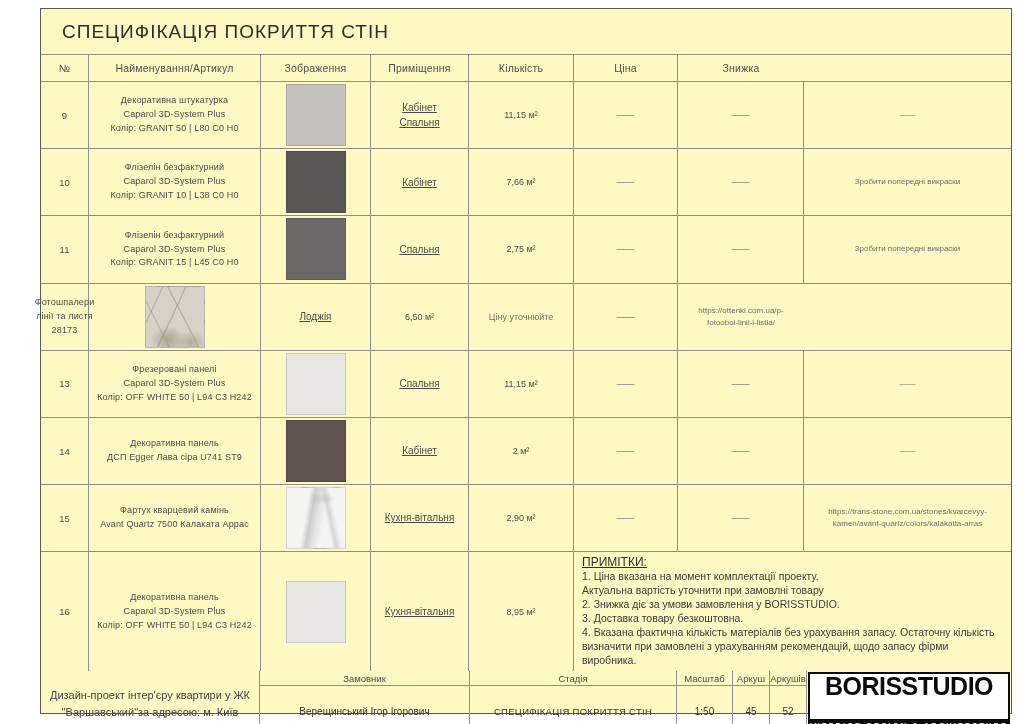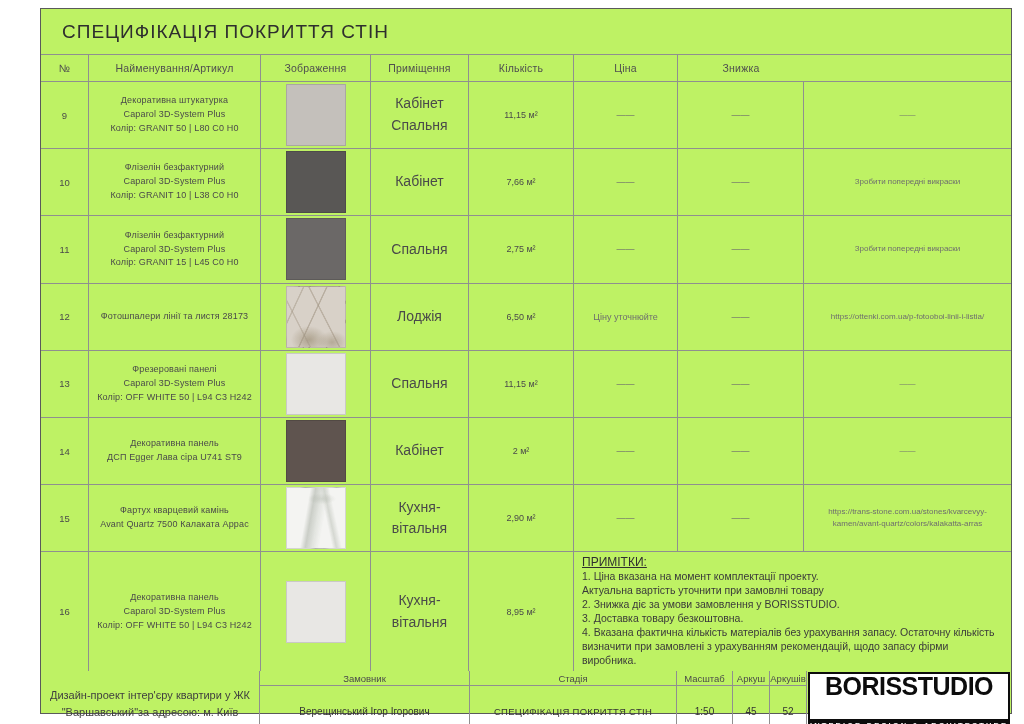--- a/index.html
+++ b/index.html
@@ -1,21 +1,21 @@
 <!DOCTYPE html>
 <html lang="uk"><head>
 <meta charset="utf-8">
 <title>СПЕЦИФІКАЦІЯ ПОКРИТТЯ СТІН</title>
 <style>
   * { box-sizing: border-box; margin: 0; padding: 0; }
   html,body { width:1024px; height:724px; background:#fff;
     font-family:"Liberation Sans", sans-serif; color:#4a4a4a; }
 
   .sheet { position:absolute; left:40px; top:8px; width:972px; height:706px;
-    border:1px solid #5a5a5a; display:flex; flex-direction:column; background:#bef264; }
+    border:1px solid #5a5a5a; display:flex; flex-direction:column; background:#fef9c3; }
 
   .title-bar { height:46px; border-bottom:1px solid #8f8f8f; display:flex;
     align-items:center; padding-left:21px; }
   .title-bar h1 { font-size:19px; font-weight:400; letter-spacing:1px; color:#2e2e2e; }
 
   .grid8 { display:grid; grid-template-columns:48px 172px 110px 98px 105px 104px 126px 1fr; }
   .grid6 { display:grid; grid-template-columns:48px 172px 110px 98px 105px 1fr; }
 
   .thead { height:27px; border-bottom:1px solid #8f8f8f; }
   .thead .cell { font-size:10.5px; color:#4f4f4f; letter-spacing:.2px; }
@@ -24,21 +24,21 @@
   .row { flex:1; border-bottom:1px solid #8f8f8f; }
   .row:last-child { border-bottom:none; }
 
   .cell { border-right:1px solid #8f8f8f; display:flex; align-items:center;
     justify-content:center; text-align:center; padding:2px 6px; min-width:0; }
   .cell:last-child { border-right:none; }
 
   .pre { white-space:pre-line; }
   .c-num { font-size:9.5px; }
   .c-name { font-size:9px; line-height:1.55; letter-spacing:.15px; }
-  .c-room { font-size:14px; line-height:1.55; }
+  .c-room { font-size:10px; line-height:1.55;text-decoration:underline; }
   .c-qty { font-size:9px;text-align:right; }
   .c-price, .c-disc { font-size:9px; color:#6e6e6e; }
   .c-web { font-size:8px; line-height:1.5; color:#6e6e6e; word-break:break-word;
     padding:2px 16px; }
 
   .swatch { width:60px; height:62px; background:var(--bg,#fff);
     border:1px solid rgba(0,0,0,.13); }
   .swatch[data-pattern="wallpaper"] { background:
     linear-gradient(115deg, transparent 45%, rgba(158,146,128,.55) 45.8%, rgba(158,146,128,.55) 46.8%, transparent 47.6%),
     linear-gradient(63deg, transparent 58%, rgba(158,146,128,.5) 58.8%, rgba(158,146,128,.5) 59.8%, transparent 60.6%),
@@ -143,21 +143,20 @@
         <div class="swatch" style="--bg: #6b6867;"></div>
       </div>
       <div class="cell c-room pre">Спальня</div>
       <div class="cell c-qty">2,75 м²</div>
       <div class="cell c-price">——</div>
       <div class="cell c-disc">——</div>
       <div class="cell c-web">Зробити попередні викраски</div>
     </div>
 
     <div class="row grid8">
-      <div class="cell c-num">12</div>
       <div class="cell c-name pre">Фотошпалери лінії та листя 28173</div>
       <div class="cell c-img">
         <div class="swatch" data-pattern="wallpaper" style="--bg: #d8d1c8;"></div>
       </div>
       <div class="cell c-room pre">Лоджія</div>
       <div class="cell c-qty">6,50 м²</div>
       <div class="cell c-price">Ціну уточнюйте</div>
       <div class="cell c-disc">——</div>
       <div class="cell c-web">https://ottenki.com.ua/p-fotooboi-linii-i-listia/</div>
     </div>

